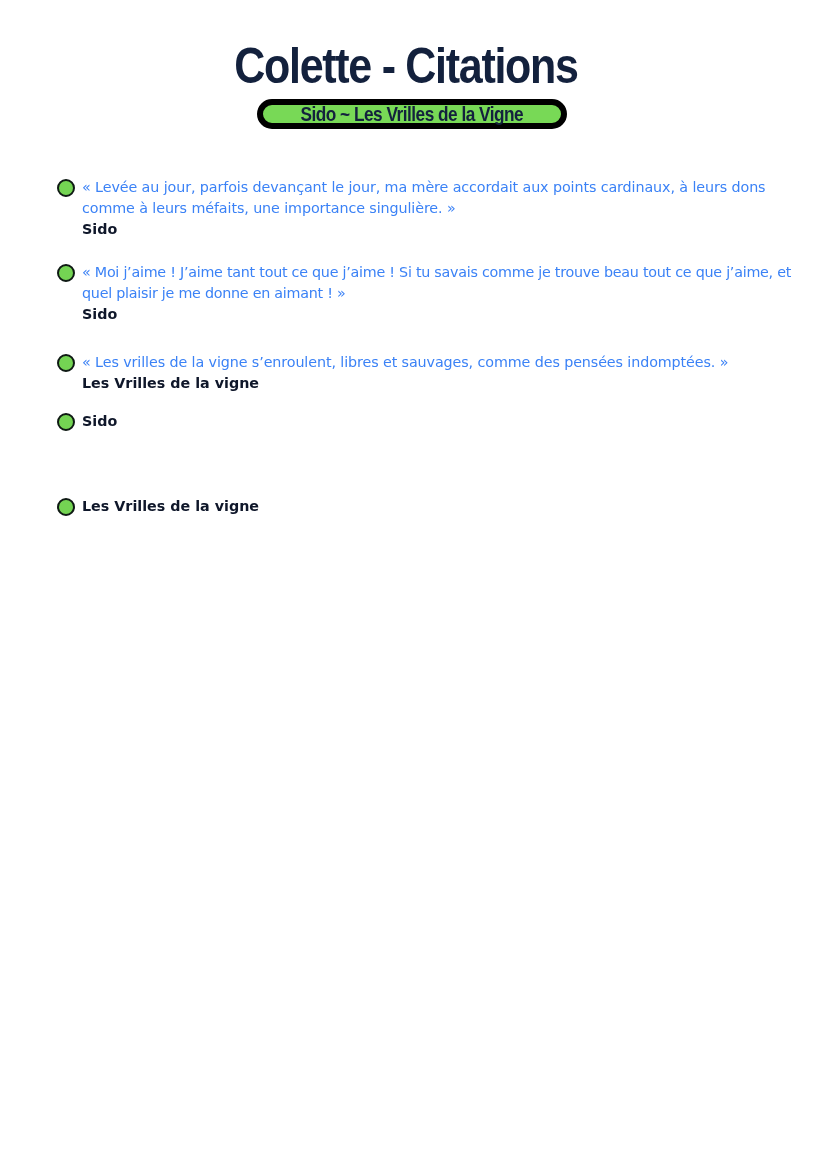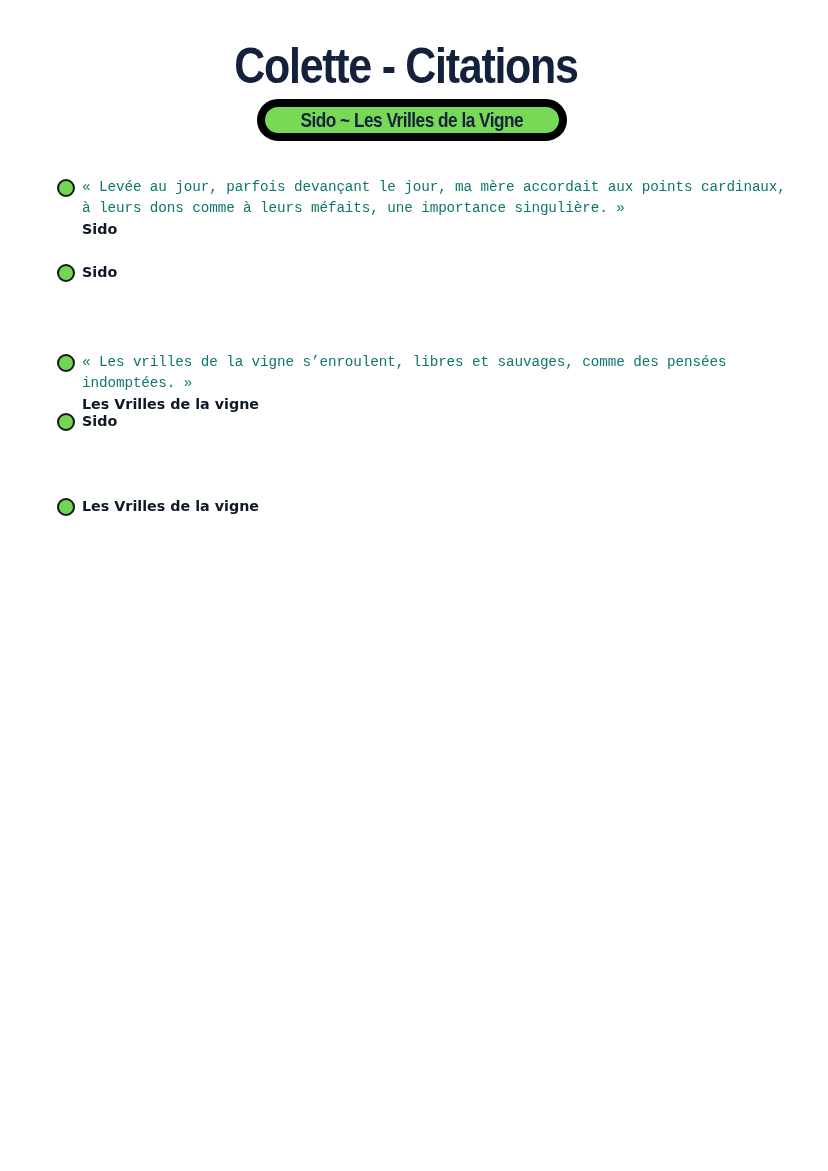--- a/index.html
+++ b/index.html
@@ -31,23 +31,23 @@
       letter-spacing: -1.5px;
       transform: scaleX(0.86);
       transform-origin: center;
       margin: 0;
     }
     .pill {
       position: absolute;
       left: 257px;
       top: 99px;
       width: 310px;
-      height: 42px;
+      height: 30px;
       box-sizing: border-box;
-      border: 8px solid #000000;
+      border: 6px solid #000000;
       border-radius: 21px;
       background: #78d956;
       display: flex;
       align-items: center;
       justify-content: center;
     }
     .pill-label {
       font-family: "Liberation Sans", sans-serif;
       font-weight: 700;
       font-size: 21px;
@@ -75,23 +75,22 @@
       height: 18px;
       box-sizing: border-box;
       border: 2px solid #0f1a14;
       border-radius: 50%;
       background: #74d453;
     }
     .quote-text {
       margin-left: 25px;
       font-size: 14.3px;
       line-height: 21px;
-      color: #0f766e;
+      color: #3b82f6;
       letter-spacing: -0.1px;
-      font-family: Liberation Mono, monospace;
     }
     .quote-source {
       margin-left: 25px;
       font-size: 14.3px;
       line-height: 21px;
       color: #0f172a;
       font-weight: bold;
     }
   </style>
 </head>
@@ -107,20 +106,21 @@
 
 <div class="quotes">
   <div class="quote" style="top:177px;">
     <span class="bullet"></span>
     <div class="quote-text">« Levée au jour, parfois devançant le jour, ma mère accordait aux points cardinaux, à leurs dons comme à leurs méfaits, une importance singulière. »</div>
     <div class="quote-source">Sido</div>
   </div>
 
   <div class="quote" style="top:262px;">
     <span class="bullet"></span>
+    <div class="quote-text" style="letter-spacing:-0.25px;">« Moi j’aime ! J’aime tant tout ce que j’aime ! Si tu savais comme je trouve beau tout ce que j’aime, et quel plaisir je me donne en aimant ! »</div>
     <div class="quote-source">Sido</div>
   </div>
 
   <div class="quote" style="top:352px;">
     <span class="bullet"></span>
     <div class="quote-text">« Les vrilles de la vigne s’enroulent, libres et sauvages, comme des pensées indomptées. »</div>
     <div class="quote-source">Les Vrilles de la vigne</div>
   </div>
 
   <div class="quote" style="top:411px;">

